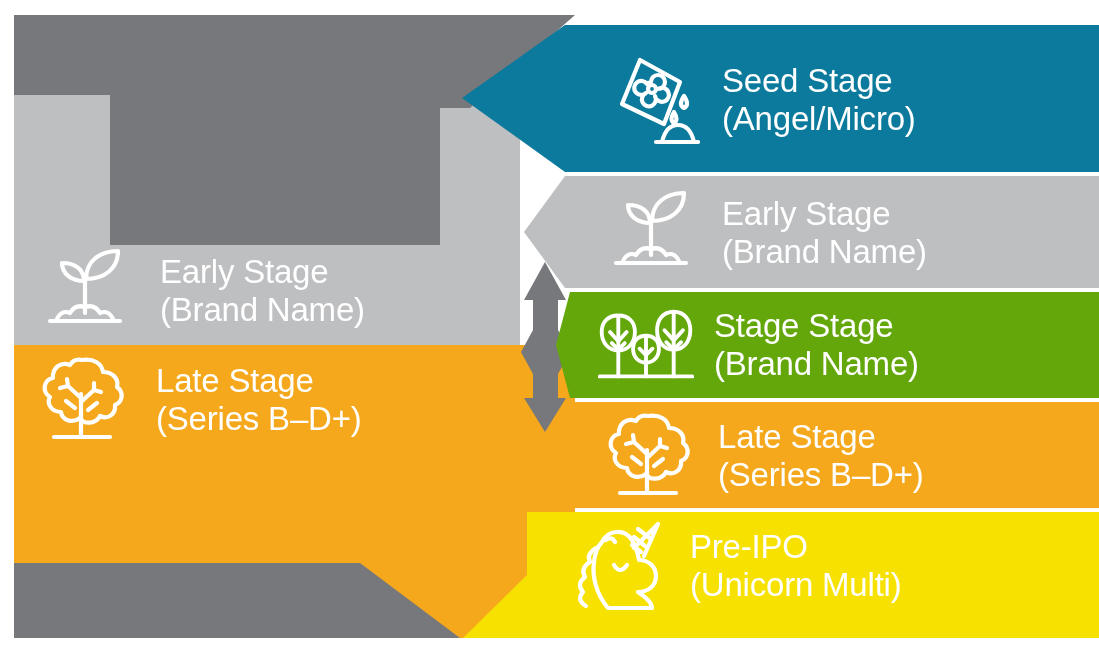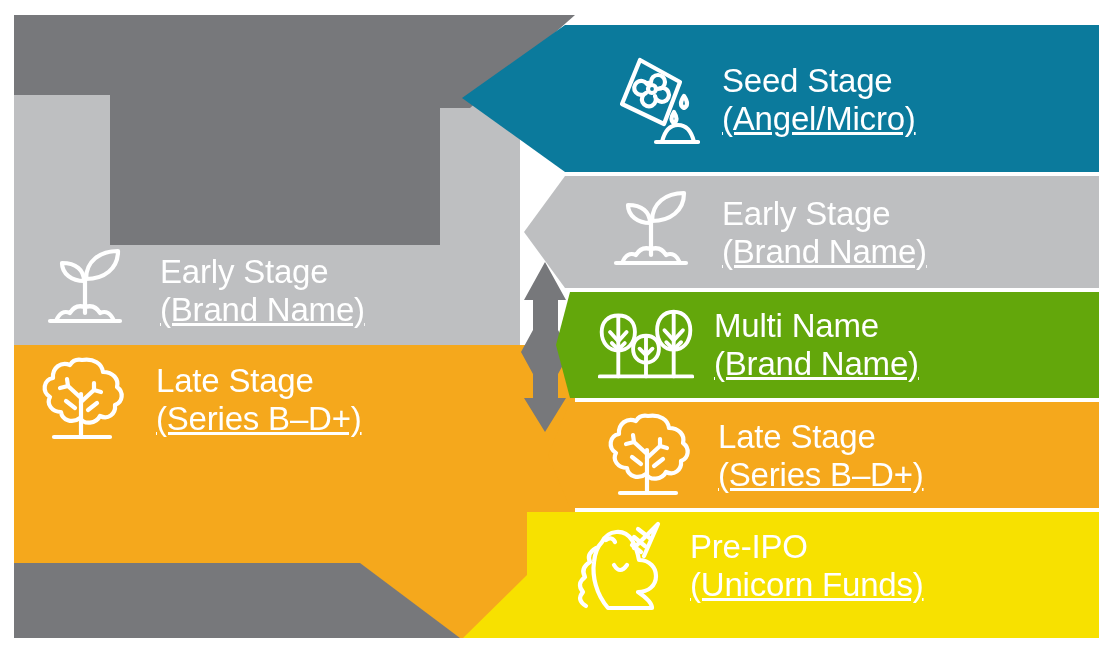--- a/index.html
+++ b/index.html
@@ -39,21 +39,21 @@
     display: block;
   }
   .band-text {
     color: #ffffff;
     font-family: "Liberation Sans", sans-serif;
     font-size: 33px;
     line-height: 1.16;
     letter-spacing: -0.2px;
     white-space: nowrap;
   }
-  .band-text .l2 { display: block; text-decoration: underline; }
+  .band-text .l2 { display: block; }
 </style>
 </head>
 <body>
 
 <div id="canvas">
 
   <svg class="layer" viewBox="0 0 1099 646" xmlns="http://www.w3.org/2000/svg">
 
     <path d="M 14,95 L 520,95 L 520,345 L 14,345 Z" fill="#BEBFC1"></path>
 
@@ -134,21 +134,21 @@
 
         <path d="M 82,12 C 94,12 100,21 100,32 C 100,45 92,53 82,53 C 72,53 64,45 64,32 C 64,21 70,12 82,12 Z"></path>
         <line x1="82" y1="14" x2="82" y2="82"></line>
         <path d="M 72,32 L 82,43 L 92,32"></path>
         <path d="M 74,45 L 82,53 L 90,45"></path>
 
         <line x1="2" y1="82" x2="102" y2="82"></line>
       </g>
     </svg>
     <div class="band-text" style="margin-left:20px;">
-      <span>Multi Name</span>
+      <span>Stage Stage</span>
       <span class="l2">(Brand Name)</span>
     </div>
   </div>
 
   <div class="band-label" style="left:600px; top:408px; width:480px; height:96px;">
     <svg class="band-icon" viewBox="0 0 96 96">
       <g fill="none" stroke="#ffffff" stroke-width="4.2" stroke-linecap="round" stroke-linejoin="round">
         <path d="M 48,8 C 60,6 68,12 69,20 C 79,20 85,27 83,35
                  C 90,40 89,50 81,53 C 82,62 74,68 66,64
                  C 62,72 50,73 46,66 C 38,72 28,68 27,60
@@ -179,21 +179,21 @@
                  C 78,42 84,50 84,58 C 84,68 76,74 66,74
                  C 72,78 80,84 80,90 L 36,90
                  C 24,76 20,58 22,44 C 23,34 26,28 30,24 Z"></path>
         <path d="M 34,22 q6,-4 9,2"></path>
         <path d="M 42,47 q6,10 13,0"></path>
         <path d="M 24,30 q-10,6 -6,14 q-10,6 -5,15 q-9,7 -2,15 q-7,8 3,14"></path>
       </g>
     </svg>
     <div class="band-text" style="margin-left:22px;">
       <span>Pre-IPO</span>
-      <span class="l2">(Unicorn Funds)</span>
+      <span class="l2">(Unicorn Multi)</span>
     </div>
   </div>
 
   <div class="band-label" style="left:38px; top:243px; width:460px; height:96px;">
     <svg class="band-icon" viewBox="0 0 96 96">
       <g fill="none" stroke="#ffffff" stroke-width="4.2" stroke-linecap="round" stroke-linejoin="round">
         <path d="M 48,36 C 48,18 62,8 80,8 C 80,26 66,36 48,36 Z"></path>
         <path d="M 46,38 C 34,38 24,31 24,20 C 38,20 46,27 46,38 Z"></path>
         <line x1="47" y1="36" x2="47" y2="70"></line>
         <path d="M 18,78 q5,-12 14,-8 q5,-9 15,-6 q10,-3 15,6 q9,-4 14,8 Z"></path>

